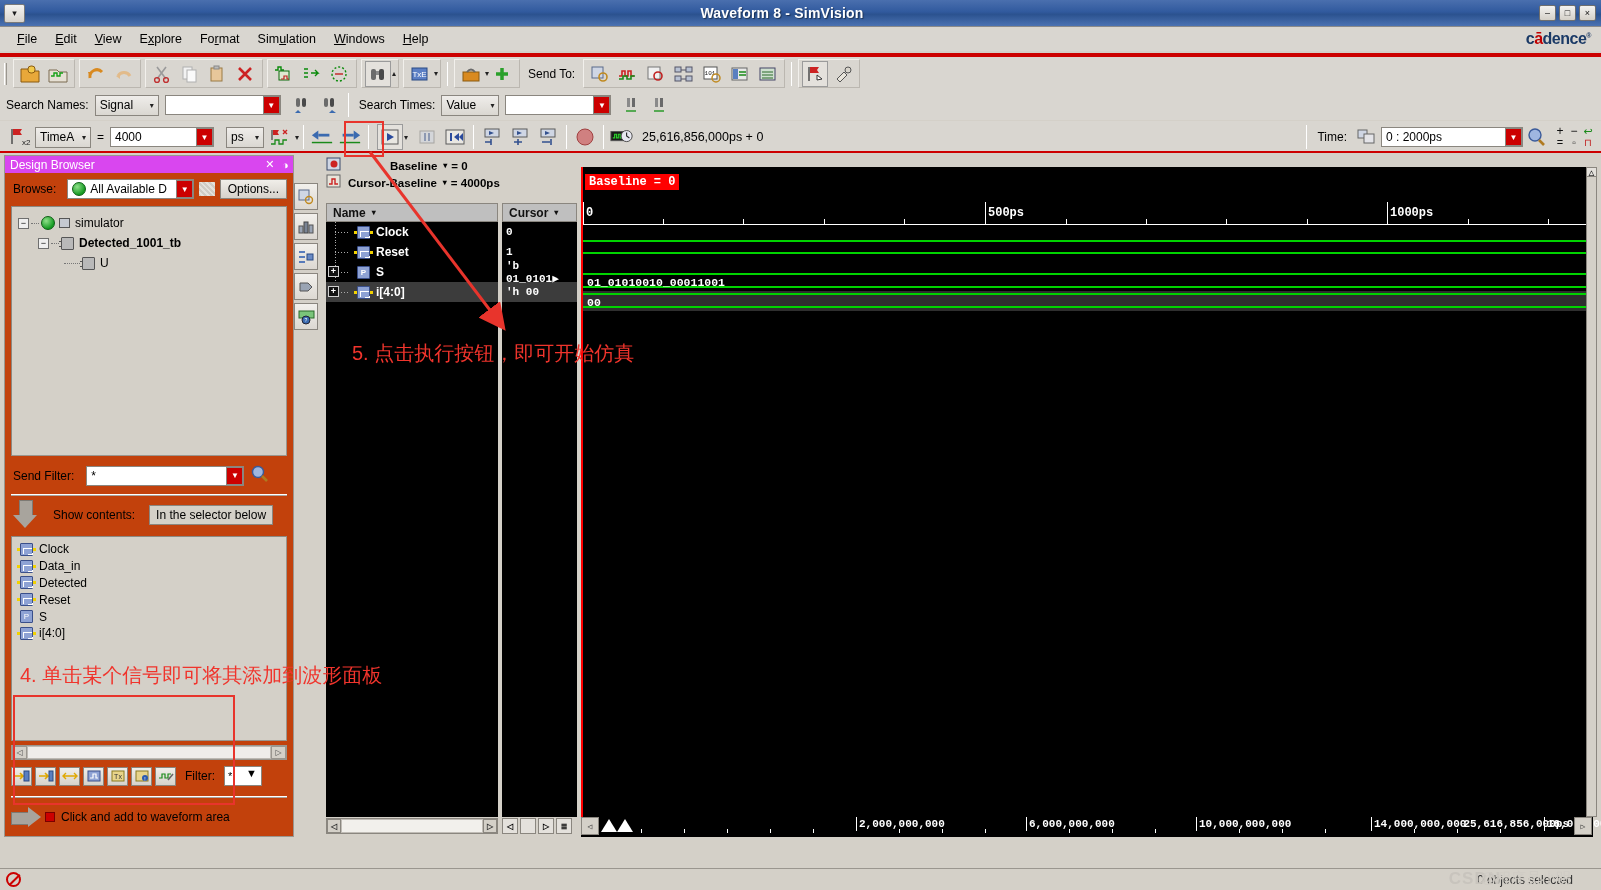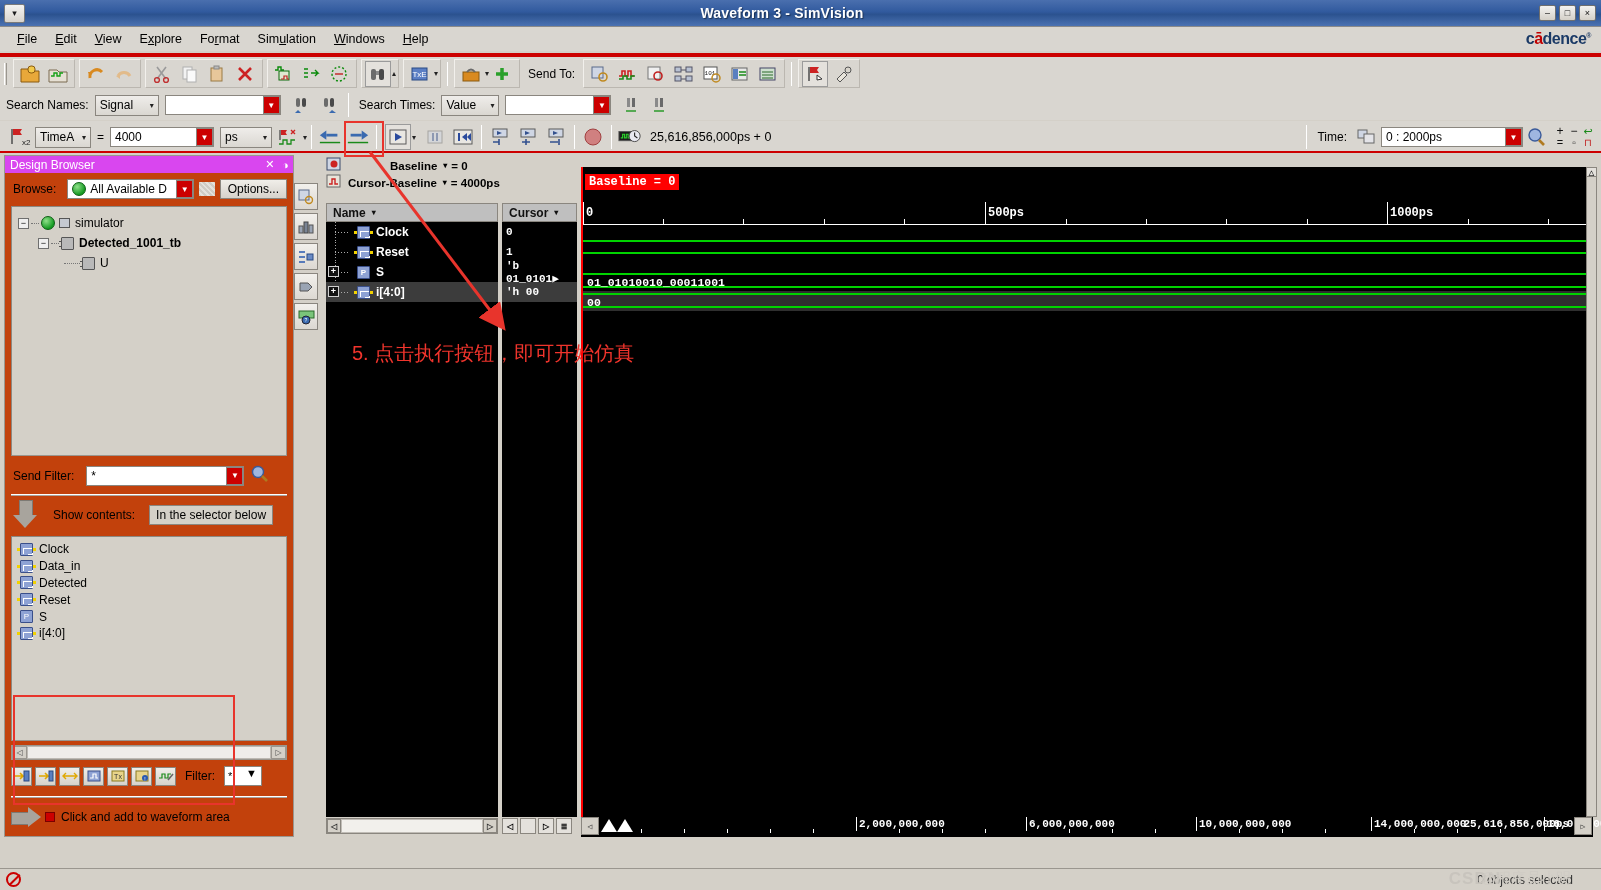--- a/index.html
+++ b/index.html
@@ -362,21 +362,21 @@
     position: absolute; right: 30px; bottom: 2px; font-size: 15px; color: #cfcbc4;
   }
 </style>
 </head>
 <body>
 
 <div id="app">
 
   <div class="titlebar">
     <div class="titlebar-menu-btn">▾</div>
-    <div class="titlebar-title">Waveform 3 - SimVision</div>
+    <div class="titlebar-title">Waveform 8 - SimVision</div>
     <div class="titlebar-buttons">
       <div class="tb-btn">–</div>
       <div class="tb-btn">□</div>
       <div class="tb-btn">×</div>
     </div>
   </div>
 
   <div class="menubar">
     <div class="menu-item"><u>F</u><span>ile</span></div>
     <div class="menu-item"><u>E</u>dit</div>
@@ -644,21 +644,21 @@
     </div>
     <div class="combo-flat" style="width:56px;margin-left:2px">
       <span>TimeA</span>
       <span class="caret-dark" style="margin-left:auto">▾</span>
     </div>
     <div class="lbl">=</div>
     <div class="combo" style="width:104px">
       <span>4000</span>
       <span class="caret-red">▼</span>
     </div>
-    <div class="combo-flat" style="width:52px;margin-left:6px">
+    <div class="combo-flat" style="width:38px;margin-left:12px">
       <span>ps</span>
       <span class="caret-dark" style="margin-left:auto">▾</span>
     </div>
     <div class="tbtn" style="margin-left:4px">
       <svg class="ic" width="24" height="20" viewBox="0 0 24 20">
         <path d="M3 3 v10" stroke="#555" stroke-width="1.4"></path>
         <path d="M4 3 h6 l-1.5 2.5 l1.5 2.5 h-6 Z" fill="#cc2222"></path>
         <path d="M2 17 h4 v-4 h4 v4 h4 v-4 h4" stroke="#1a8a1a" stroke-width="1.3" fill="none"></path>
         <path d="M14 3 l4 4 M18 3 l-4 4" stroke="#cc2222" stroke-width="1.4"></path>
       </svg>
@@ -1197,20 +1197,21 @@
   <svg class="arrow-svg" style="left:330px;top:150px;width:240px;height:200px">
     <defs>
       <marker id="ah" markerWidth="9" markerHeight="9" refX="7" refY="4.5" orient="auto">
         <path d="M0 0 L9 4.5 L0 9 z" fill="#e8342c"></path>
       </marker>
     </defs>
     <line x1="40" y1="2" x2="172" y2="176" stroke="#e8342c" stroke-width="3" marker-end="url(#ah)"></line>
   </svg>
 
   <div class="anno-text" style="left:352px;top:340px">5. 点击执行按钮，即可开始仿真</div>
+  <div class="anno-text" style="left:20px;top:662px">4. 单击某个信号即可将其添加到波形面板</div>
 
   <div class="statusbar">
     <span class="status-icon"></span>
     <span class="status-text">0 objects selected</span>
   </div>
   <div class="watermark">CSDN</div>
   <div class="watermark2">@程序员小明</div>
 
 </div>
 

